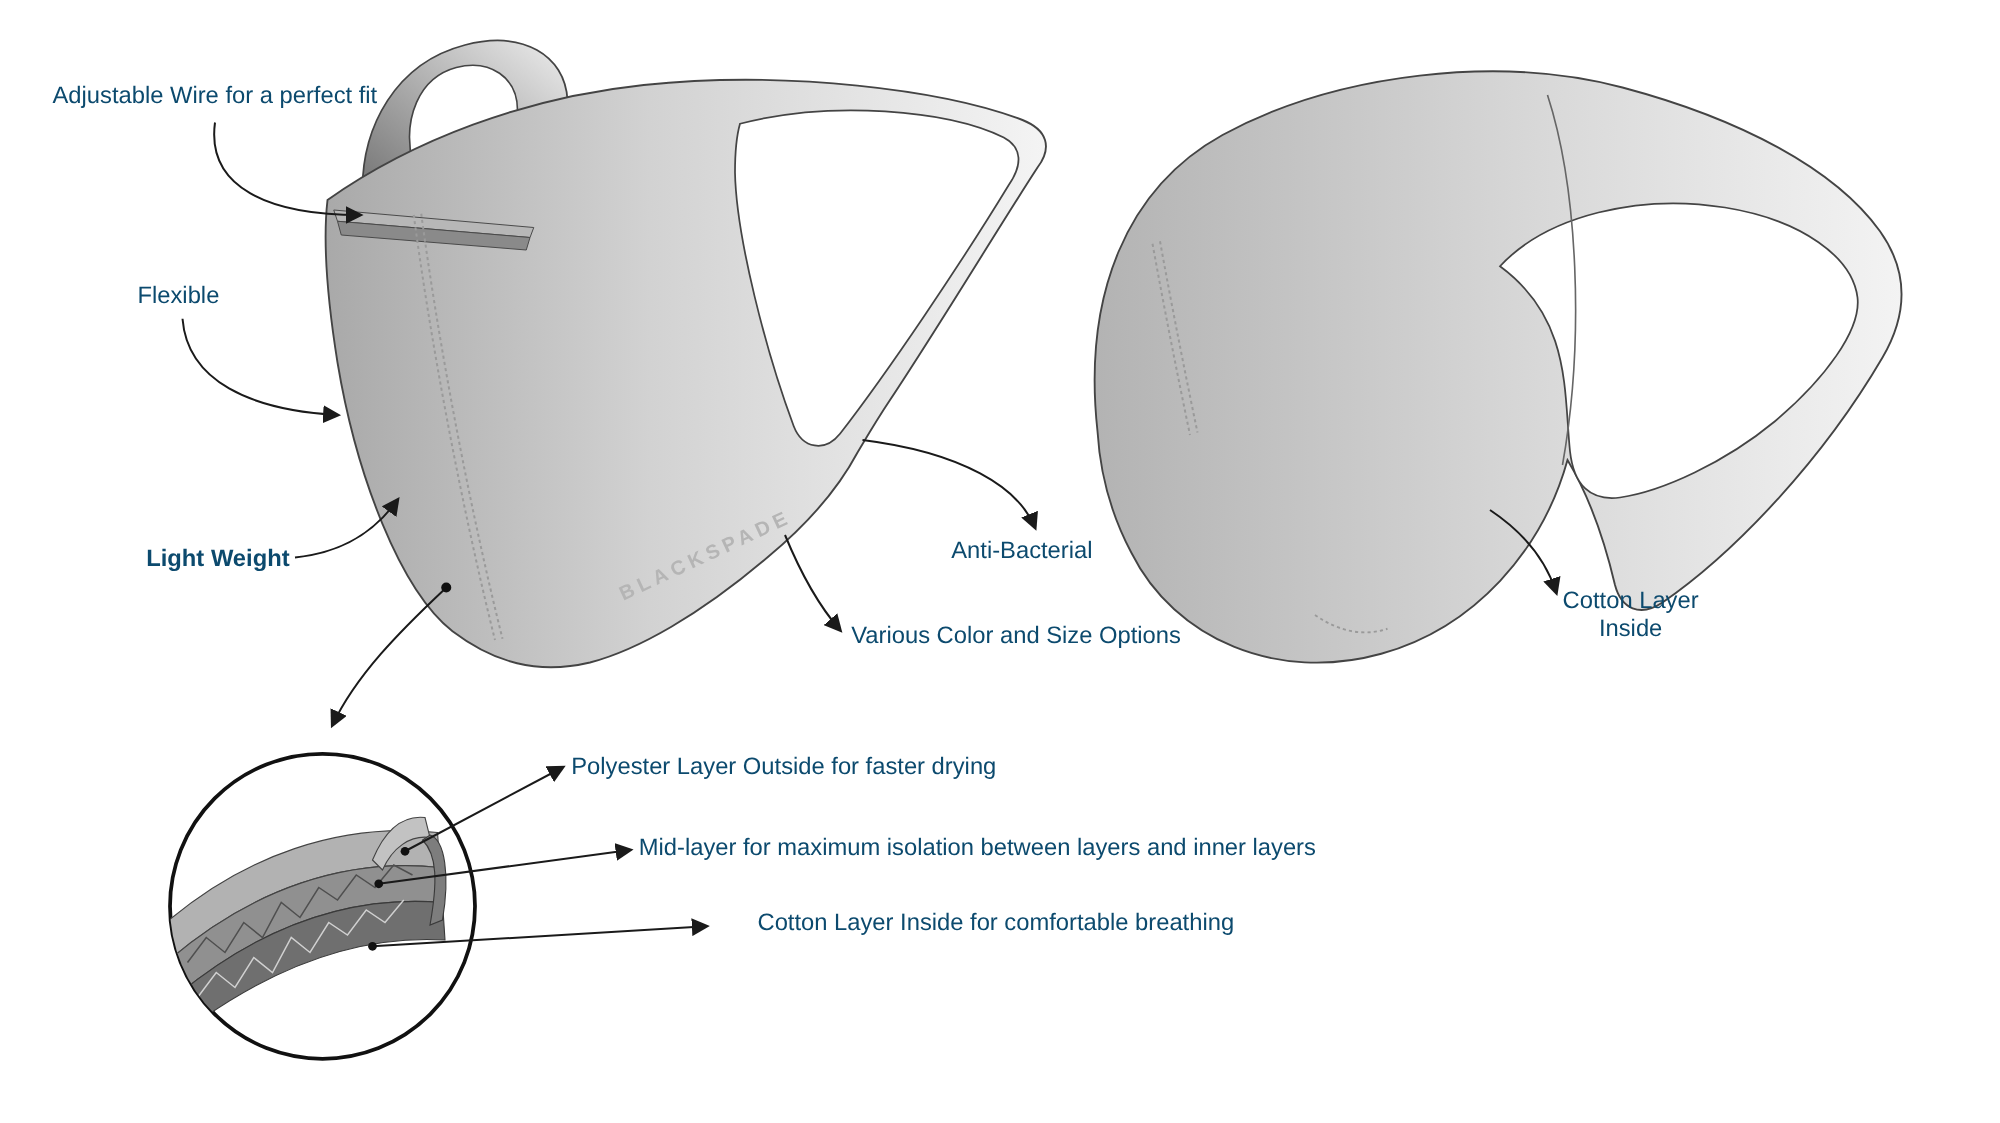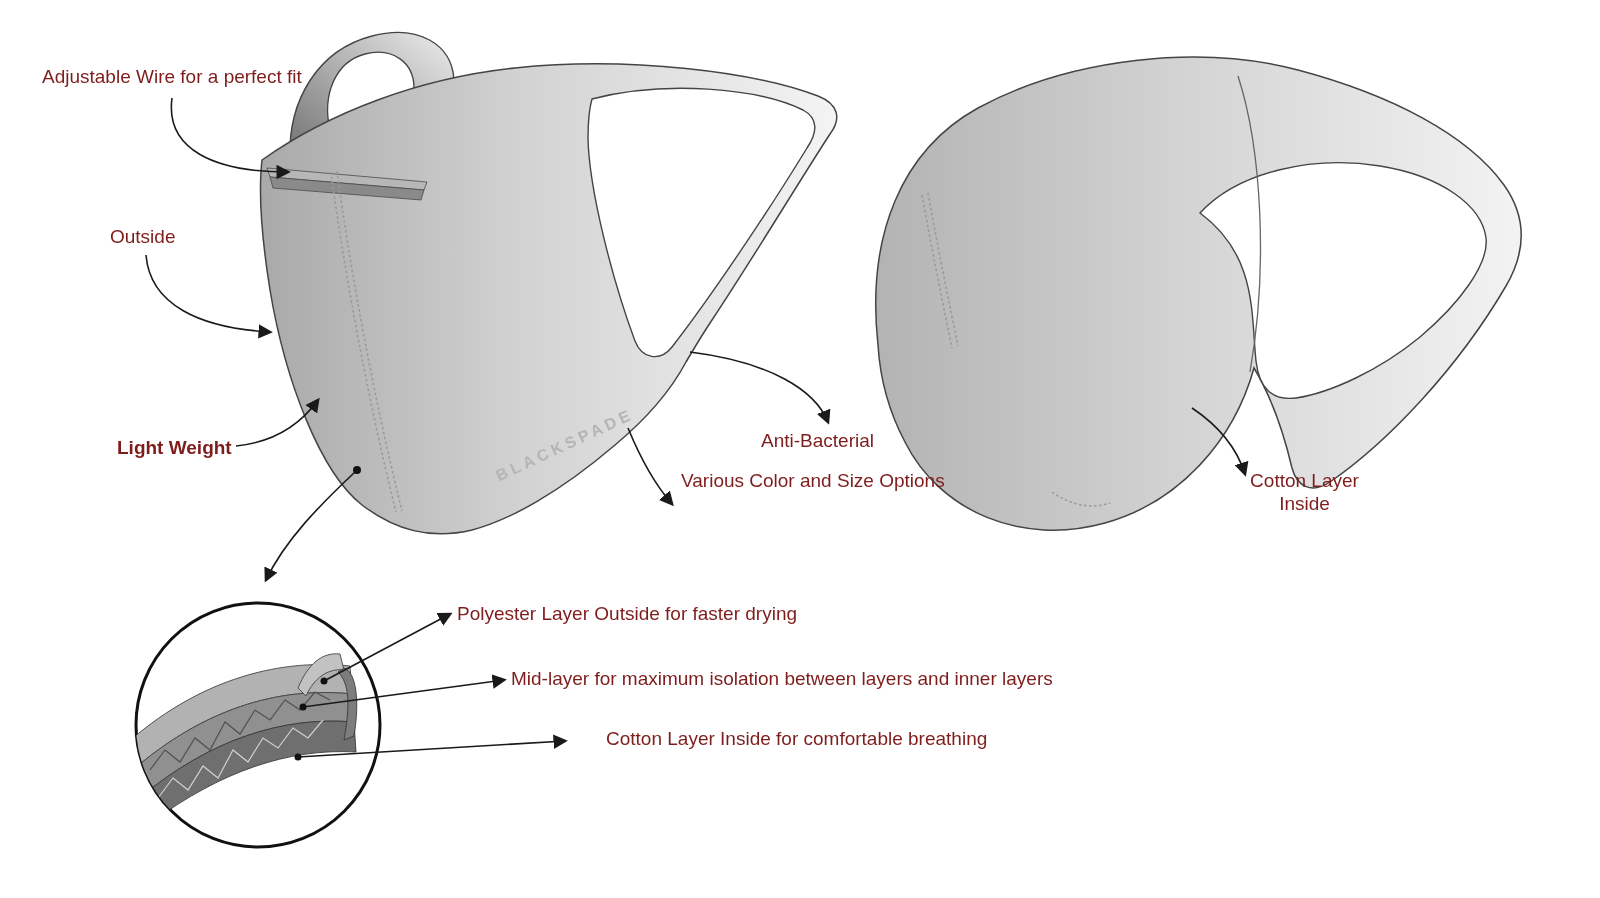--- a/index.html
+++ b/index.html
@@ -10,21 +10,21 @@
     background: #ffffff;
     overflow: hidden;
     font-family: "Liberation Sans", sans-serif;
     color: #1a1a1a;
   }
   .diagram-svg { position: absolute; left: 0; top: 0; }
   .label {
     position: absolute;
     font-size: 19px;
     line-height: 1.2;
-    color: #7f1d1d;
+    color: #0c4a6e;
     white-space: nowrap;
   }
   .label.multiline { white-space: pre-line; text-align: center; }
   .brand-watermark {
     position: absolute;
     left: 497px;
     top: 468px;
     font-size: 16px;
     font-weight: bold;
     letter-spacing: 4px;
@@ -116,27 +116,27 @@
     <g fill="#111">
       <circle cx="357" cy="470" r="4"></circle>
       <circle cx="324" cy="681" r="3.5"></circle>
       <circle cx="303" cy="707" r="3.5"></circle>
       <circle cx="298" cy="757" r="3.5"></circle>
     </g>
   </svg>
 
   <div class="label" style="left:42px; top:66px;">Adjustable Wire for a perfect fit</div>
 
-  <div class="label" style="left:110px; top:226px;">Outside</div>
+  <div class="label" style="left:110px; top:226px;">Flexible</div>
 
   <div class="label" style="left:117px; top:437px;font-weight:bold;">Light Weight</div>
 
   <div class="label" style="left:761px; top:430px;">Anti-Bacterial</div>
 
-  <div class="label" style="left:681px; top:470px;">Various Color and Size Options</div>
+  <div class="label" style="left:681px; top:498px;">Various Color and Size Options</div>
 
   <div class="label multiline" style="left:1242px; top:470px; width:125px;">Cotton Layer
 Inside</div>
 
   <div class="label" style="left:457px; top:603px;text-align:right;">Polyester Layer Outside for faster drying</div>
 
   <div class="label" style="left:511px; top:668px;">Mid-layer for maximum isolation between layers and inner layers</div>
 
   <div class="label" style="left:606px; top:728px;">Cotton Layer Inside for comfortable breathing</div>
 

